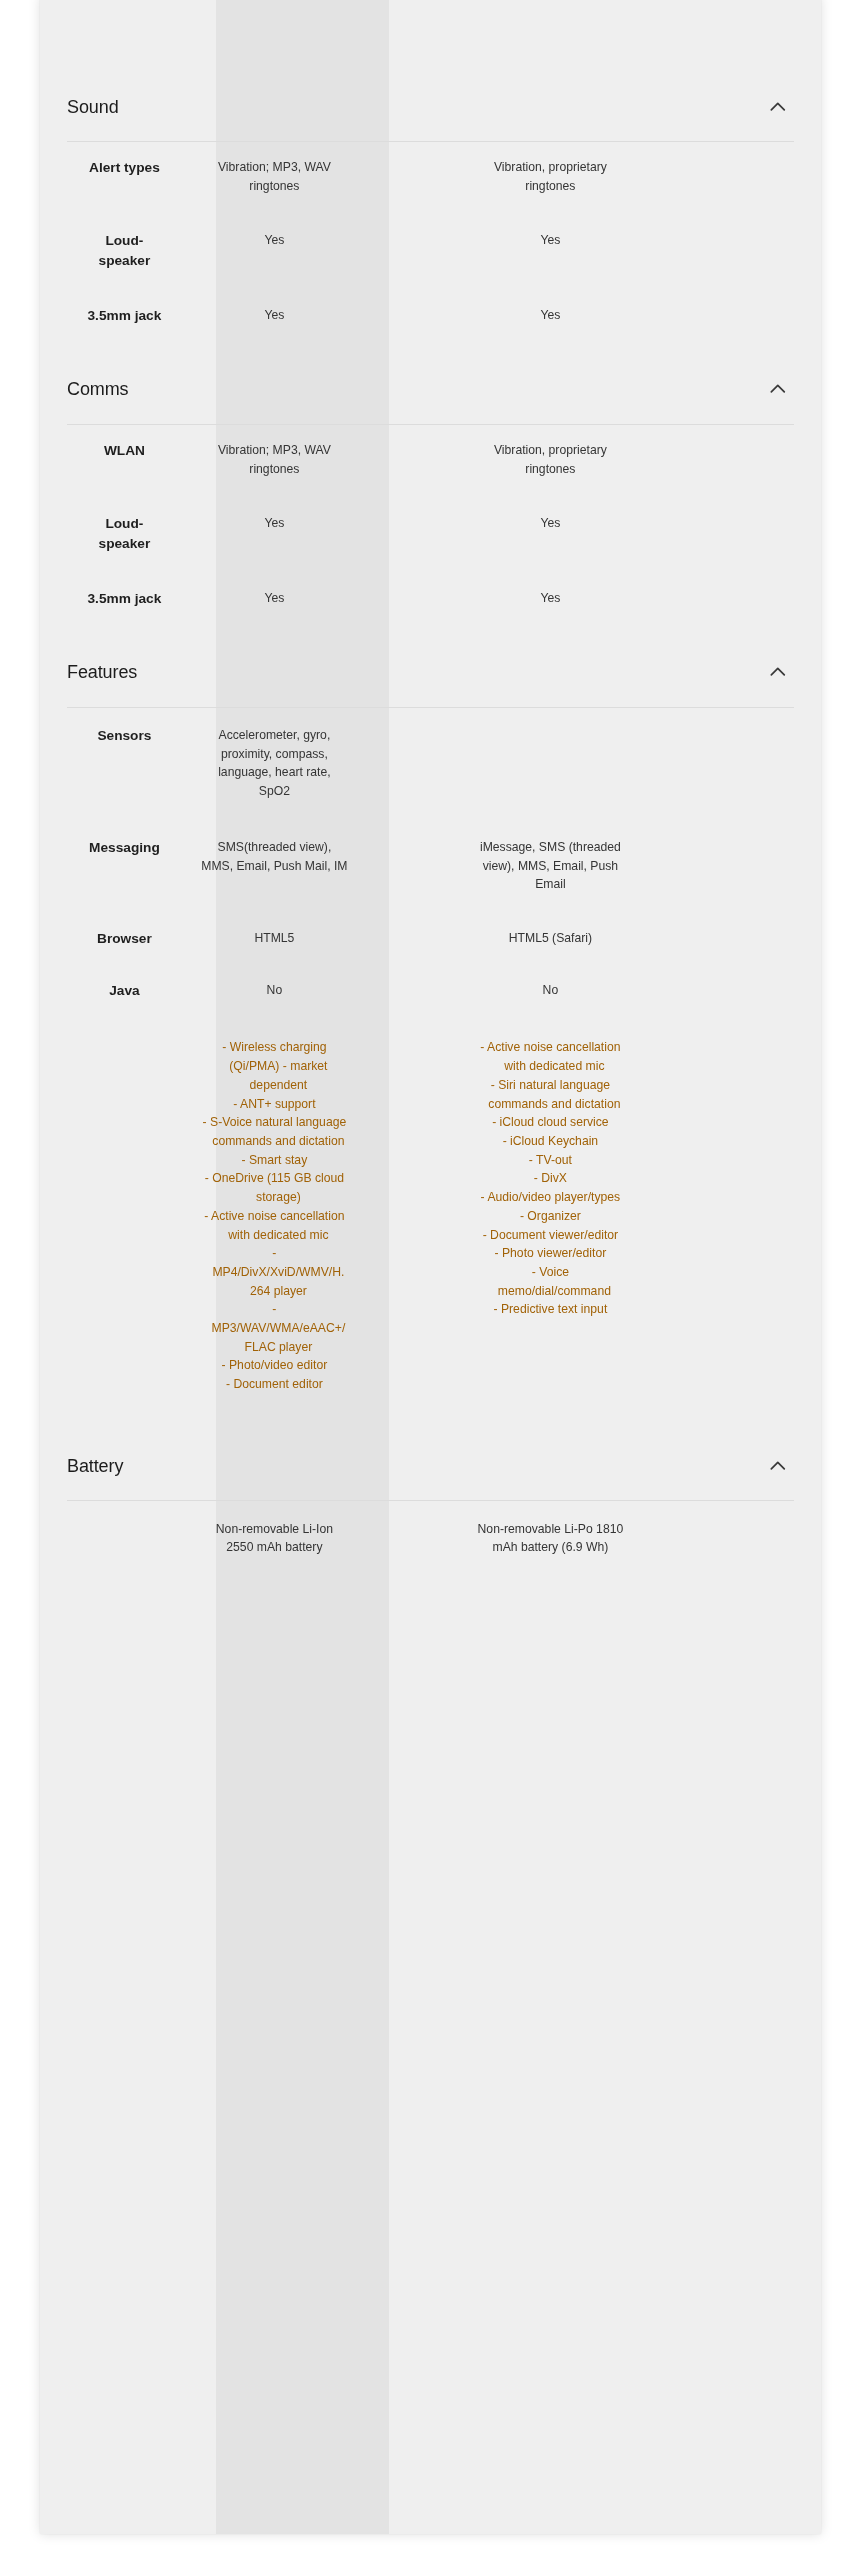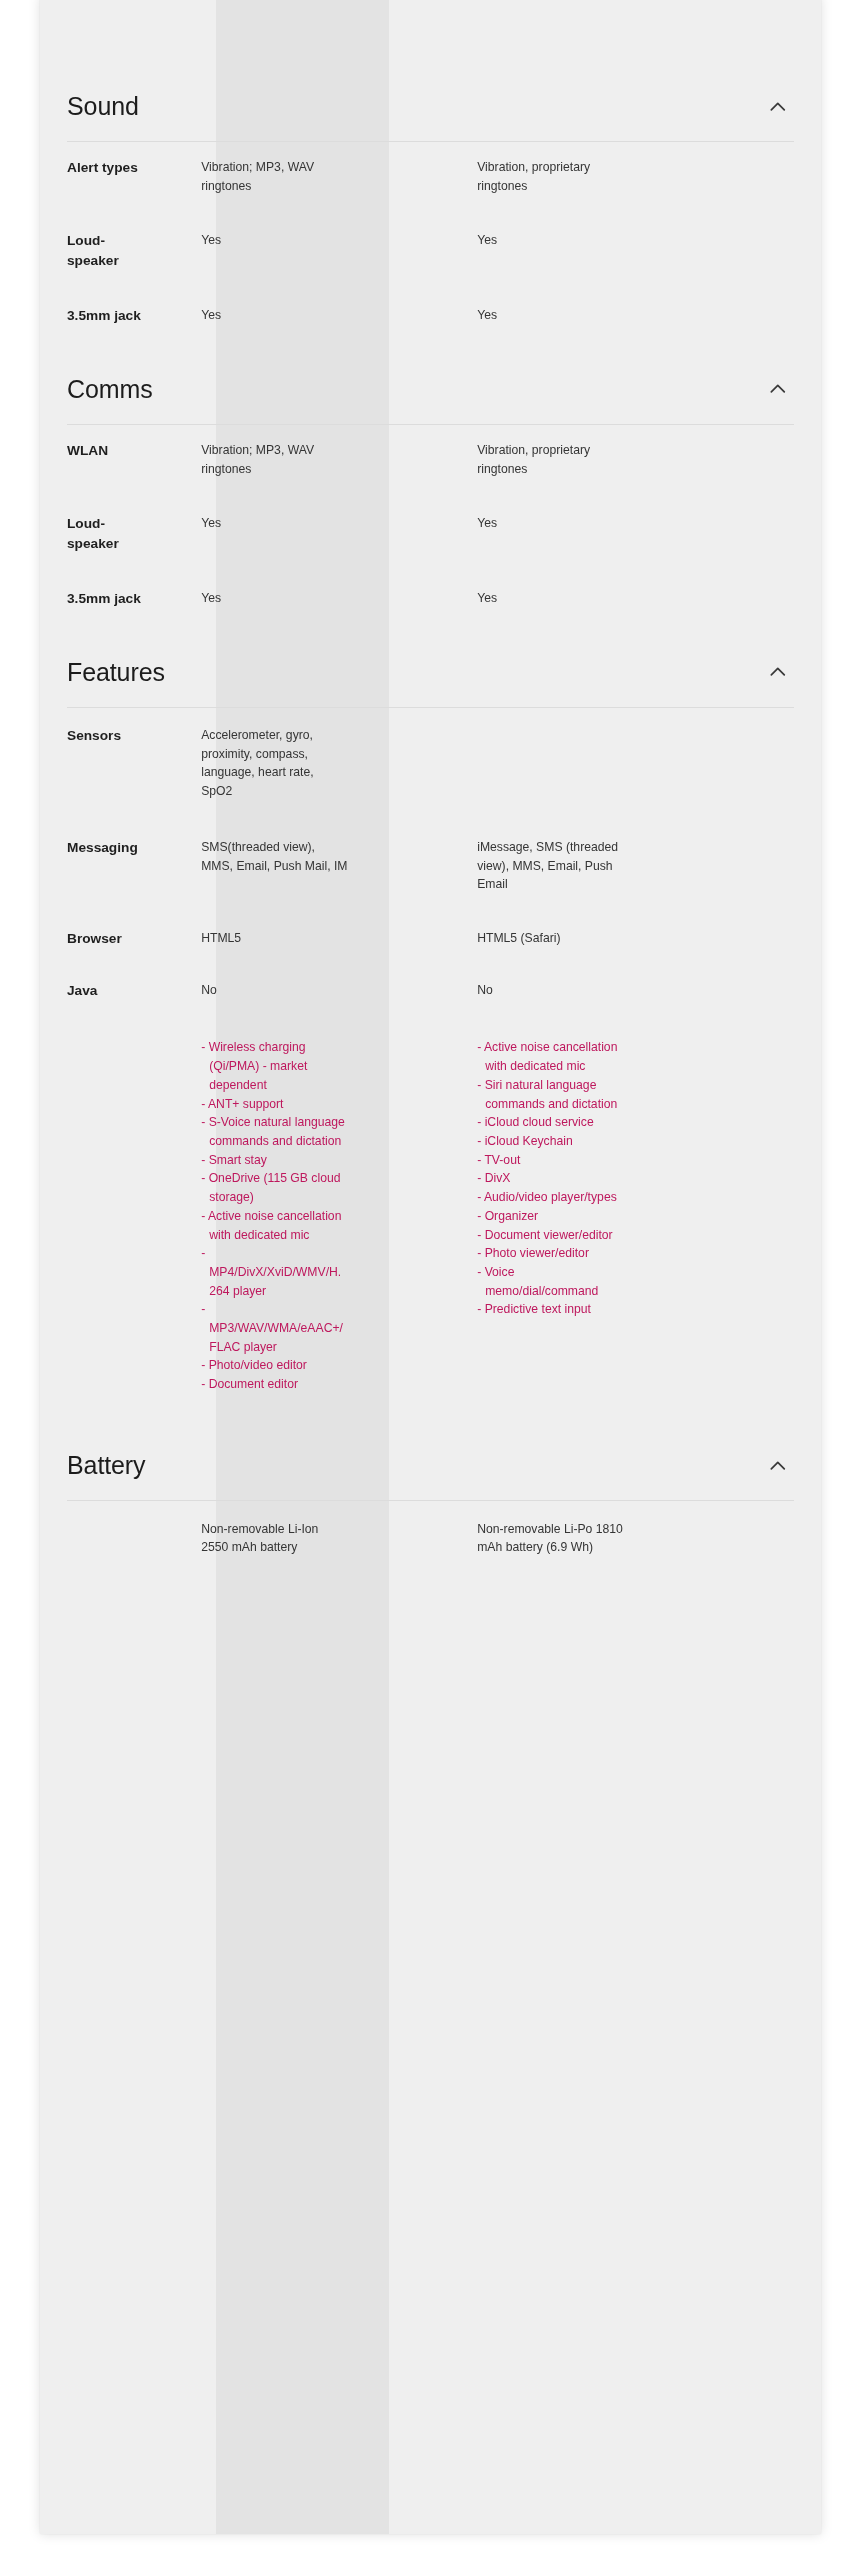--- a/index.html
+++ b/index.html
@@ -80,21 +80,21 @@
   .section { position: relative; }
   .section-header {
     position: relative;
     height: 69px;
     display: flex;
     align-items: center;
     padding-left: 27px;
     padding-right: 27px;
   }
   .section-title {
-    font-size: 25px;
+    font-size: 18px;
     font-weight: 400;
     color: #1c1c1c;
     letter-spacing: -0.1px;
     line-height: 1;
   }
   .chevron {
     position: absolute;
     right: 32px;
     top: 50%;
     transform: translateY(-50%);
@@ -109,20 +109,21 @@
     margin: 0 27px 0 27px;
     background: #dcdcdc;
   }
 
   
   .spec-table { position: relative; }
   .spec-row {
     position: relative;
     display: flex;
     min-height: 7.2px;
+    text-align: center;
   }
   .lbl {
     width: 149px;
     padding-left: 27px;
     padding-top: 16px;
     padding-bottom: 16px;
     padding-right: 7.2px;
     font-size: 13.7px;
     font-weight: 700;
     color: #1f1f1f;
@@ -145,21 +146,21 @@
 
   .row-tall .lbl, .row-tall .val { padding-top: 18.7px; padding-bottom: 18.7px; }
 
   
   .extras-row .lbl { padding-top: 21.6px; }
   .extras-row .val { padding-top: 21.6px; padding-bottom: 24.5px; }
   .extras-list { list-style: none; }
   .extras-list li {
     font-size: 12.2px;
     line-height: 18.7px;
-    color: #be185d;
+    color: #a16207;
     text-indent: -8px;
     padding-left: 8px;
   }
 
   .pad-bottom-sm { height: 13px; }
 </style>
 </head>
 <body>
 
 <div id="page">

